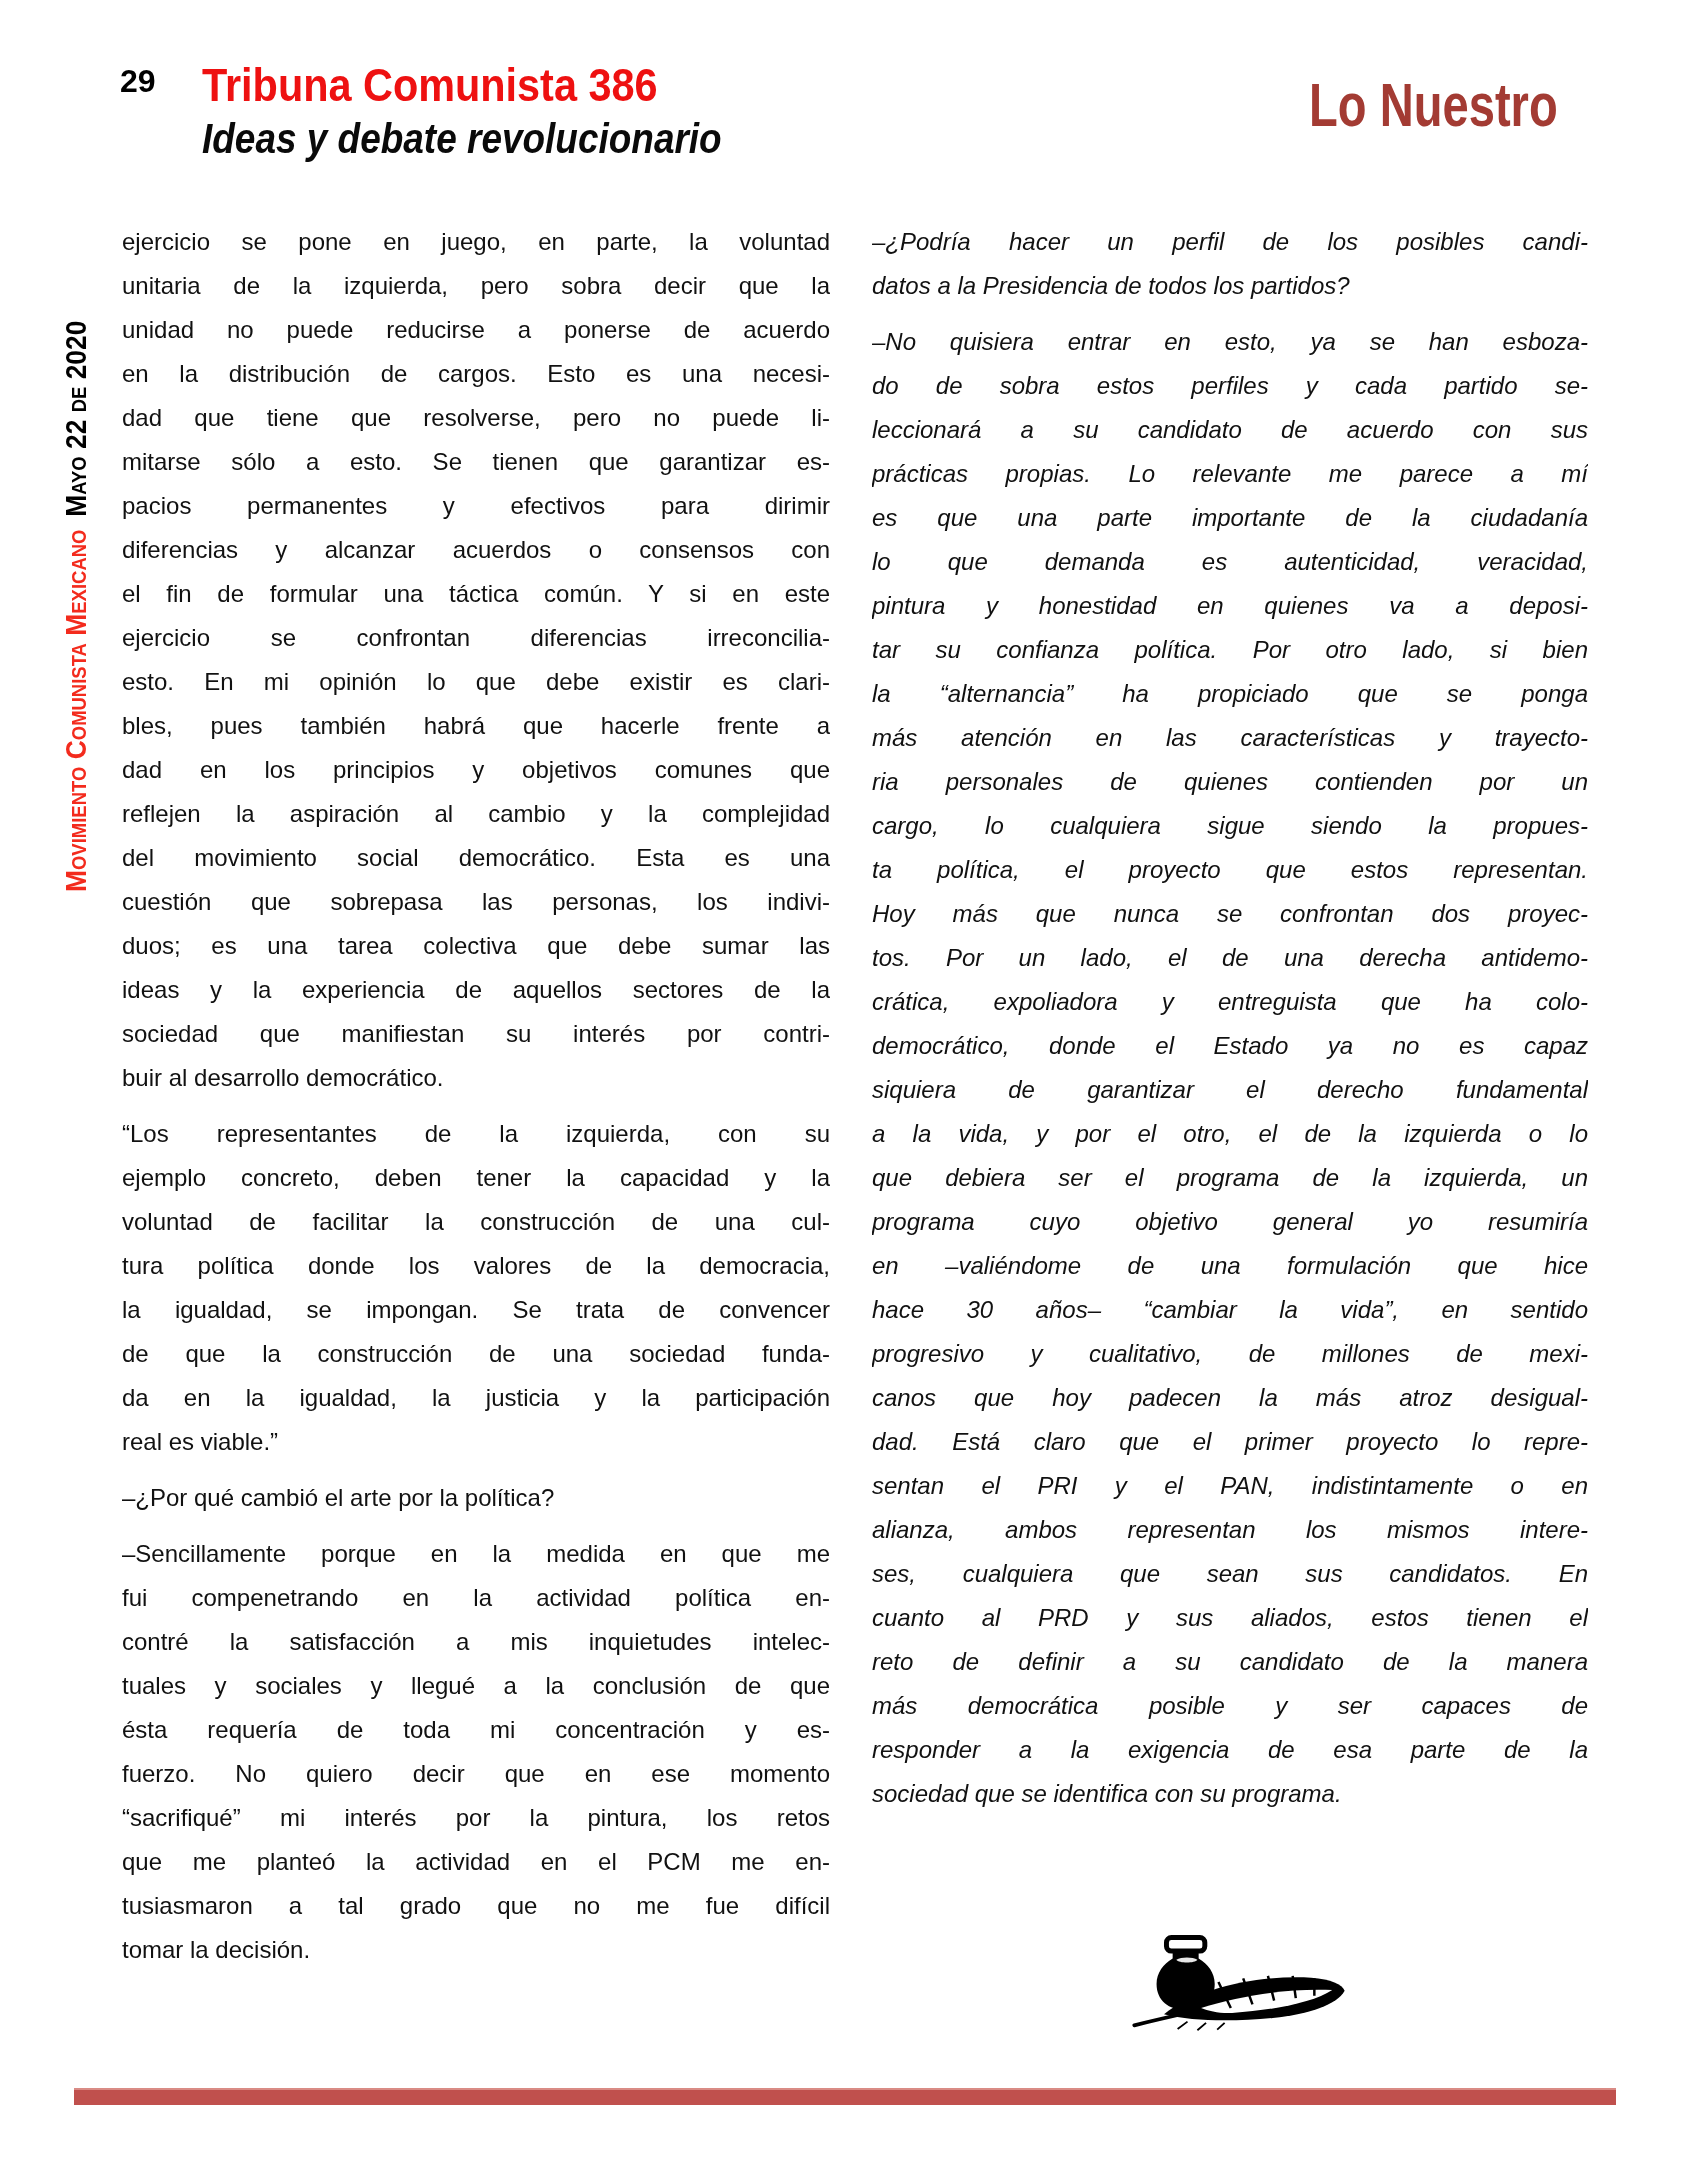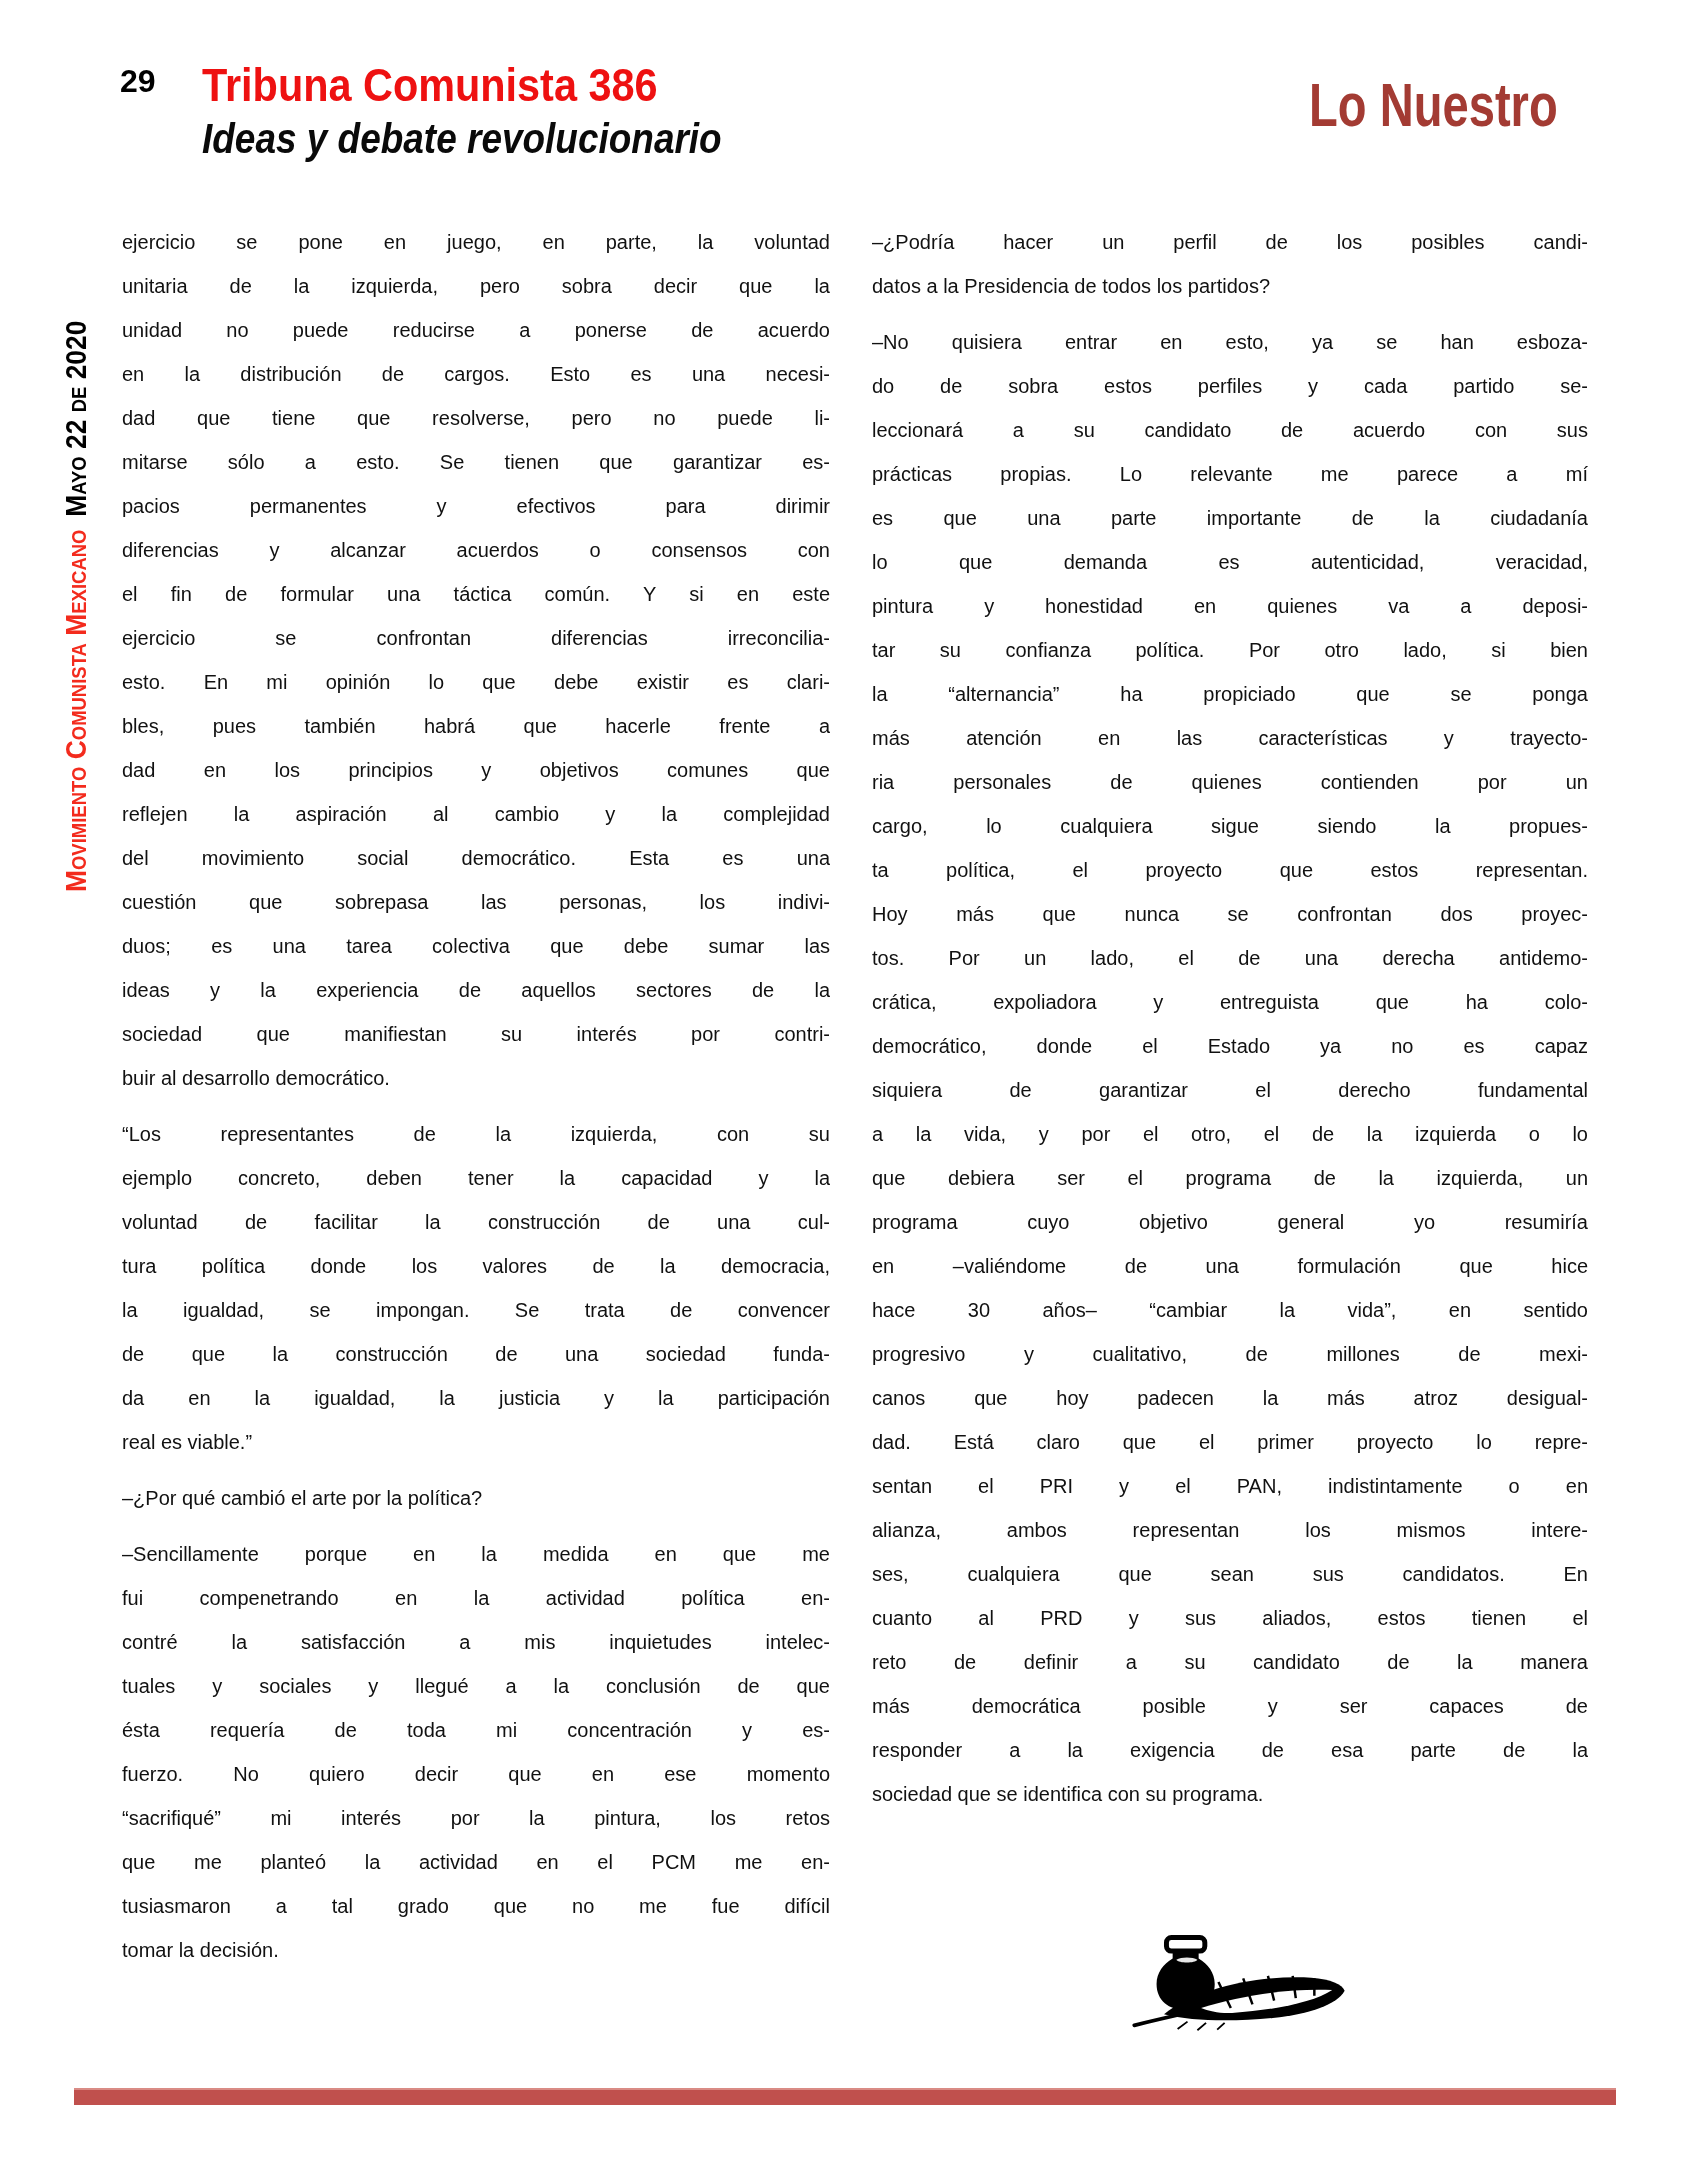--- a/index.html
+++ b/index.html
@@ -32,21 +32,21 @@
     position:absolute;left:57px;top:892px;width:691px;height:38px;
     transform:rotate(-90deg);transform-origin:0 0;
   }
   #sidebar-vertical .inner{
     transform:scaleX(.88);transform-origin:left center;white-space:nowrap;
     font-size:30px;line-height:38px;font-weight:700;font-variant:small-caps;
   }
   .sidebar-red{color:#f32b1d;}
   .sidebar-black{color:#000;margin-left:14.6px;}
   
-  .col{position:absolute;top:220px;font-size:20px;line-height:44px;color:#111;}
+  .col{position:absolute;top:220px;font-size:24px;line-height:44px;color:#111;}
   #col-left{left:122px;width:708px;}
   #col-right{left:872px;width:716px;}
   .para{margin:0 0 12px 0;}
   .line{
     text-align:justify;text-align-last:justify;
     overflow:hidden;max-height:44px;white-space:normal;
   }
   .line.last{text-align-last:left;}
   
   #quill-illustration{position:absolute;left:1121px;top:1935px;width:232px;height:99px;}
@@ -111,21 +111,21 @@
       <div class="line">contré la satisfacción a mis inquietudes intelec-</div>
       <div class="line">tuales y sociales y llegué a la conclusión de que</div>
       <div class="line">ésta requería de toda mi concentración y es-</div>
       <div class="line">fuerzo. No quiero decir que en ese momento</div>
       <div class="line">“sacrifiqué” mi interés por la pintura, los retos</div>
       <div class="line">que me planteó la actividad en el PCM me en-</div>
       <div class="line">tusiasmaron a tal grado que no me fue difícil</div>
       <div class="line last">tomar la decisión.</div>
     </div>
   </div>
-<div id="col-right" class="col" style="color: rgb(17, 17, 17);">
+<div id="col-right" class="col" style="color: rgb(17, 17, 17); font-style: italic;">
     <div class="para">
       <div class="line">–¿Podría hacer un perfil de los posibles candi-</div>
       <div class="line last">datos a la Presidencia de todos los partidos?</div>
     </div>
     <div class="para">
       <div class="line">–No quisiera entrar en esto, ya se han esboza-</div>
       <div class="line">do de sobra estos perfiles y cada partido se-</div>
       <div class="line">leccionará a su candidato de acuerdo con sus</div>
       <div class="line">prácticas propias. Lo relevante me parece a mí</div>
       <div class="line">es que una parte importante de la ciudadanía</div>

